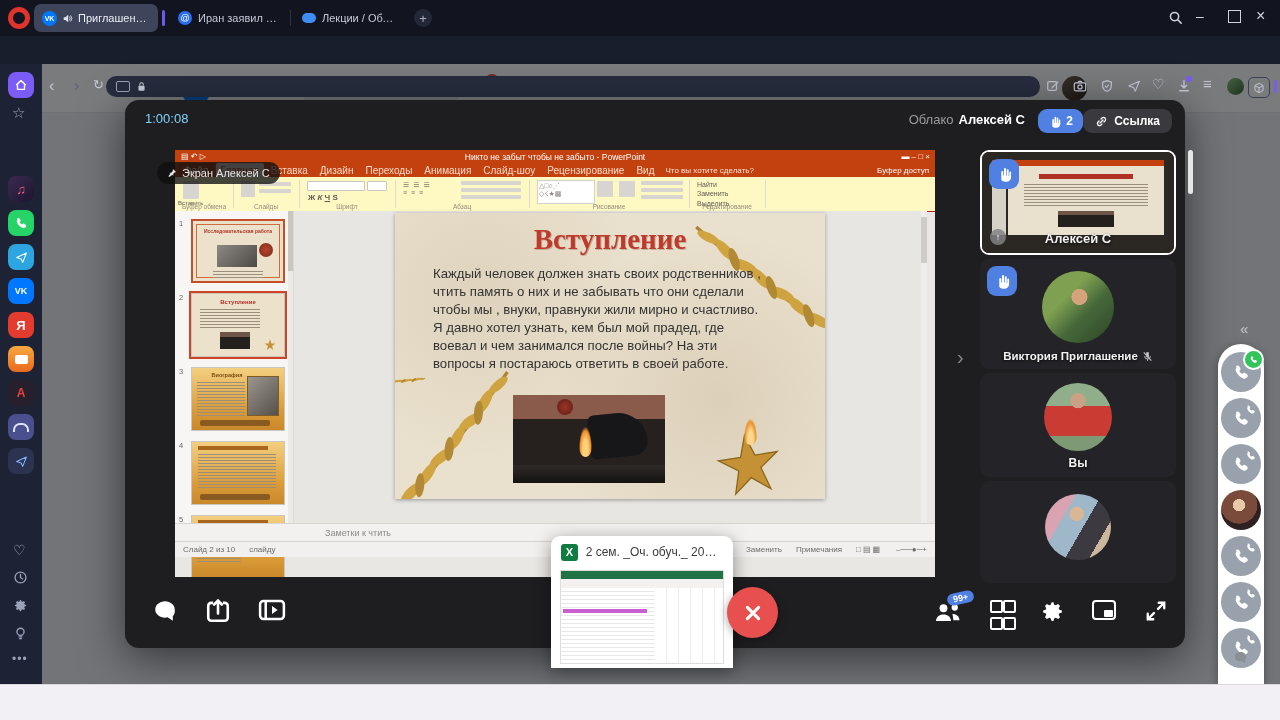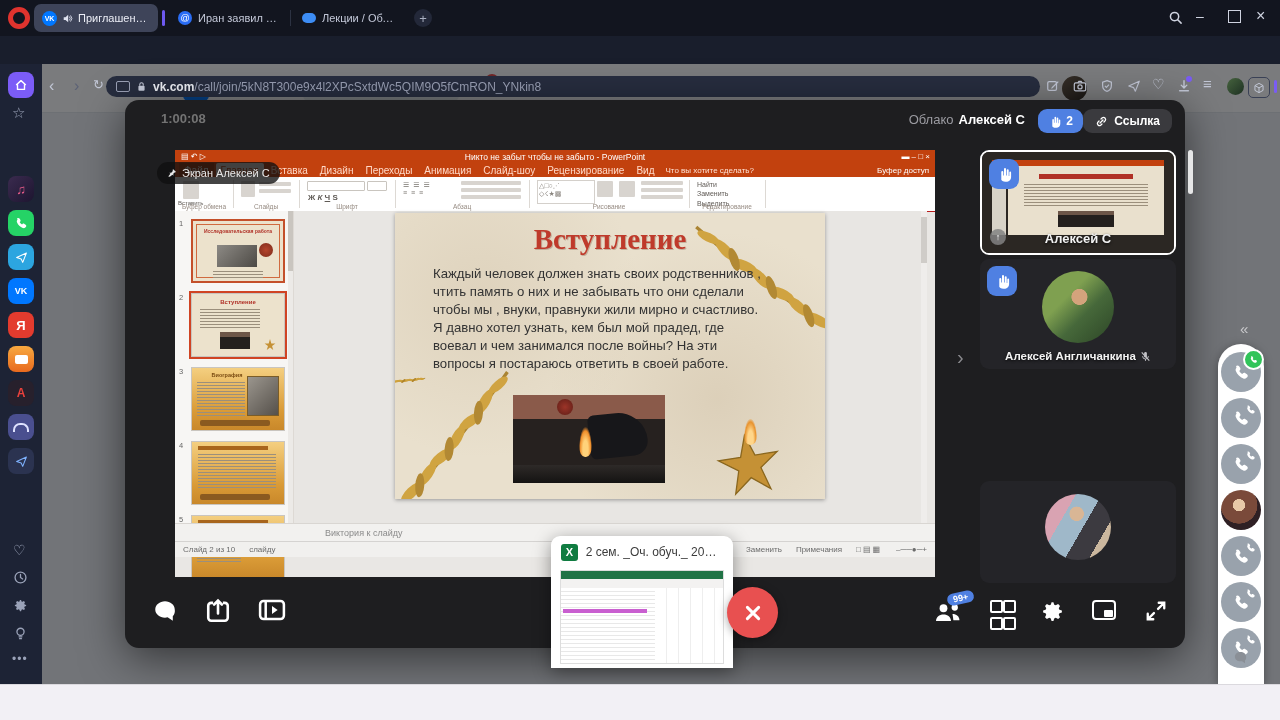--- a/index.html
+++ b/index.html
@@ -45,21 +45,21 @@
               display:flex;align-items:center;justify-content:center}
   .av{border-radius:50%;position:absolute}
   .ctl{position:absolute;color:#fff}
 
   
   .ppt{left:50px;top:50px;width:760px;height:427px;background:#e9e7e4;overflow:hidden}
   .ppt-title{left:0;top:0;width:760px;height:13px;background:#c2410e;color:#fff}
   .ppt-tabs{left:0;top:13px;width:760px;height:14px;background:#c2410e;display:flex;align-items:center;gap:2px;padding-left:4px;box-sizing:border-box}
   .ppt-tab{font-size:10px;color:#ffd9c8;padding:2px 5px}
   .ppt-tab.on{background:#f4f2ee;color:#c2410e;border-radius:2px 2px 0 0}
-  .ribbon{left:0;top:27px;width:845px;height:34px;background:#ffffff;border-bottom:1px solid #b91c1c}
+  .ribbon{left:0;top:27px;width:845px;height:34px;background:#fef9c3;border-bottom:1px solid #b91c1c}
   .grp-label{position:absolute;bottom:1px;font-size:6.5px;color:#968b82;text-align:center}
   .gsep{position:absolute;top:3px;bottom:3px;width:1px;background:#ddd9d4}
   .fake{background:#d8d4cf;border-radius:1px;position:absolute}
   .panel{left:0;top:61px;width:118px;height:312px;background:#f7f6f4;border-right:1px solid #ddd9d4}
   .thumb{position:absolute;left:16px;width:94px;height:64px;border:1px solid #c9c5bf;background:#ece2cc;box-sizing:border-box;overflow:hidden}
   .tnum{position:absolute;left:4px;font-size:7.5px;color:#666}
   .gold{background:linear-gradient(180deg,#f4cf80 0%,#d99a36 70%,#c9882a 100%)}
   .smudge{position:absolute;background:repeating-linear-gradient(180deg,#9b8f7c 0 1px,transparent 1px 3px)}
   .canvas{left:119px;top:61px;width:633px;height:312px;background:#e8e6e3}
   .slide{left:101px;top:2px;width:430px;height:286px;background:
@@ -280,23 +280,20 @@
 
 <div class="a addr">
   <div class="a nav-glyph" style="left:49px;top:42px;font-size:16px">‹</div>
   <div class="a nav-glyph" style="left:74px;top:42px;font-size:16px;color:#5c6275">›</div>
   <div class="a nav-glyph" style="left:93px;top:42px;font-size:13px">↻</div>
   <div class="a url-field">
     <div style="width:12px;height:9px;border:1.3px solid #9aa0b5;border-radius:2px;flex:none"></div>
     <svg class="s" width="11" height="11" style="color:#c8cddc;flex:none">
         <use href="#i-lock"></use>
       </svg>
-    <div class="trunc" style="font-size:12px">
-      <span style="color:#f0f2f8;font-weight:bold">vk.com</span><span style="color:#9aa0b5">/call/join/5kN8T300e9x4l2XPcSxtdWc5QIM9O5fCmRON_YNkin8</span>
-    </div>
   </div>
   <svg class="s a tool" style="left:1046px;top:43px" width="14" height="14">
       <use href="#i-compose"></use>
     </svg>
   <svg class="s a tool" style="left:1073px;top:43px" width="14" height="14">
       <use href="#i-camera"></use>
     </svg>
   <svg class="s a tool" style="left:1100px;top:43px" width="14" height="14">
       <use href="#i-shield"></use>
     </svg>
@@ -365,21 +362,21 @@
     </div>
   <div class="a" style="left:13px;top:562px;color:#9aa2b8">
       <svg class="s" width="15" height="15">
         <use href="#i-lamp"></use>
       </svg>
     </div>
   <div class="a" style="left:12px;top:588px;color:#9aa2b8;font-size:12px;letter-spacing:1px">•••</div>
 </div>
 
 <div class="a call">
-  <div class="a" style="left:36px;top:11px;color:#737373;font-size:13px;font-weight:bold">1:00:08</div>
+  <div class="a" style="left:20px;top:11px;color:#7dd3fc;font-size:13px;font-weight:normal">1:00:08</div>
   <div class="a row" style="top:12px;right:160px;gap:5px;font-size:13px">
     <span style="color:#9b9ba1">Облако</span>
     <span style="color:#fff;font-weight:bold">Алексей С</span>
   </div>
   <div class="a pill-hand" style="top:9px;right:102px">
     <svg class="s" width="13" height="13">
         <use href="#i-hand"></use>
       </svg>
     <span>2</span>
   </div>
@@ -510,21 +507,21 @@
             <use href="#i-star5"></use>
           </svg>
         <div class="a" style="right:68px;bottom:54px;width:13px;height:26px;background:radial-gradient(ellipse at 50% 78%,#ffd68a 0 30%,#e8932f 60%,rgba(232,147,47,0) 74%);border-radius:50% 50% 46% 46%/64% 64% 36% 36%"></div>
       </div>
       <div style="position:absolute;right:0;top:0;width:6px;height:100%;background:#efedeb">
           <div style="width:6px;height:46px;background:#cfccc8;margin-top:6px"></div>
         </div>
     </div>
 
     <div class="a notesbar">
-        <span>Виктория к слайду</span>
+        <span>Заметки к чтить</span>
       </div>
     <div class="a statbar">
       <span>Слайд 2 из 10</span>
       <span>слайду</span>
       <span style="margin-left:auto">Заменить</span>
       <span>Примечания</span>
       <span style="letter-spacing:2px">□▤▦</span>
       <span>–──●─+</span>
     </div>
   </div>
@@ -557,27 +554,31 @@
   </div>
 
   <div class="tile a" style="top:159px;height:110px">
     <div class="hand-badge">
         <svg class="s" width="16" height="16" style="color:#fff">
           <use href="#i-hand"></use>
         </svg>
       </div>
     <div class="av" style="left:62px;top:12px;width:72px;height:72px;background:radial-gradient(circle at 52% 36%,#d4a37c 0 13%,rgba(0,0,0,0) 14%),linear-gradient(135deg,#7fa050 0 35%,#46683a 60%,#2c4526)"></div>
     <div class="tile-name row" style="font-size:11.5px;justify-content:center;gap:4px">
-      <span>Алексей Англичанкина</span>
+      <span>Виктория Приглашение</span>
       <svg class="s" width="11" height="11" style="color:#c3c3c7">
           <use href="#i-micoff"></use>
         </svg>
     </div>
   </div>
 
+  <div class="tile a" style="top:273px;height:104px">
+    <div class="av" style="left:64px;top:10px;width:68px;height:68px;background:radial-gradient(circle at 50% 26%,#caa184 0 12%,rgba(0,0,0,0) 13%),linear-gradient(180deg,#8fae89 0 34%,#c93b33 34% 78%,#7e9a74 78%)"></div>
+    <div class="tile-name">Вы</div>
+  </div>
 
   <div class="tile a" style="top:381px;height:102px">
     <div class="av" style="left:65px;top:13px;width:66px;height:66px;background:radial-gradient(circle at 48% 30%,#d9b695 0 12%,rgba(0,0,0,0) 13%),linear-gradient(120deg,#d9a3b2 0 30%,#9fb8c9 30% 55%,#3c3a40 55% 78%,#cbb79e 78%)"></div>
   </div>
 
   <div class="ctl" style="left:27px;top:498px">
       <svg class="s" width="26" height="26">
         <use href="#i-chat"></use>
       </svg>
     </div>

